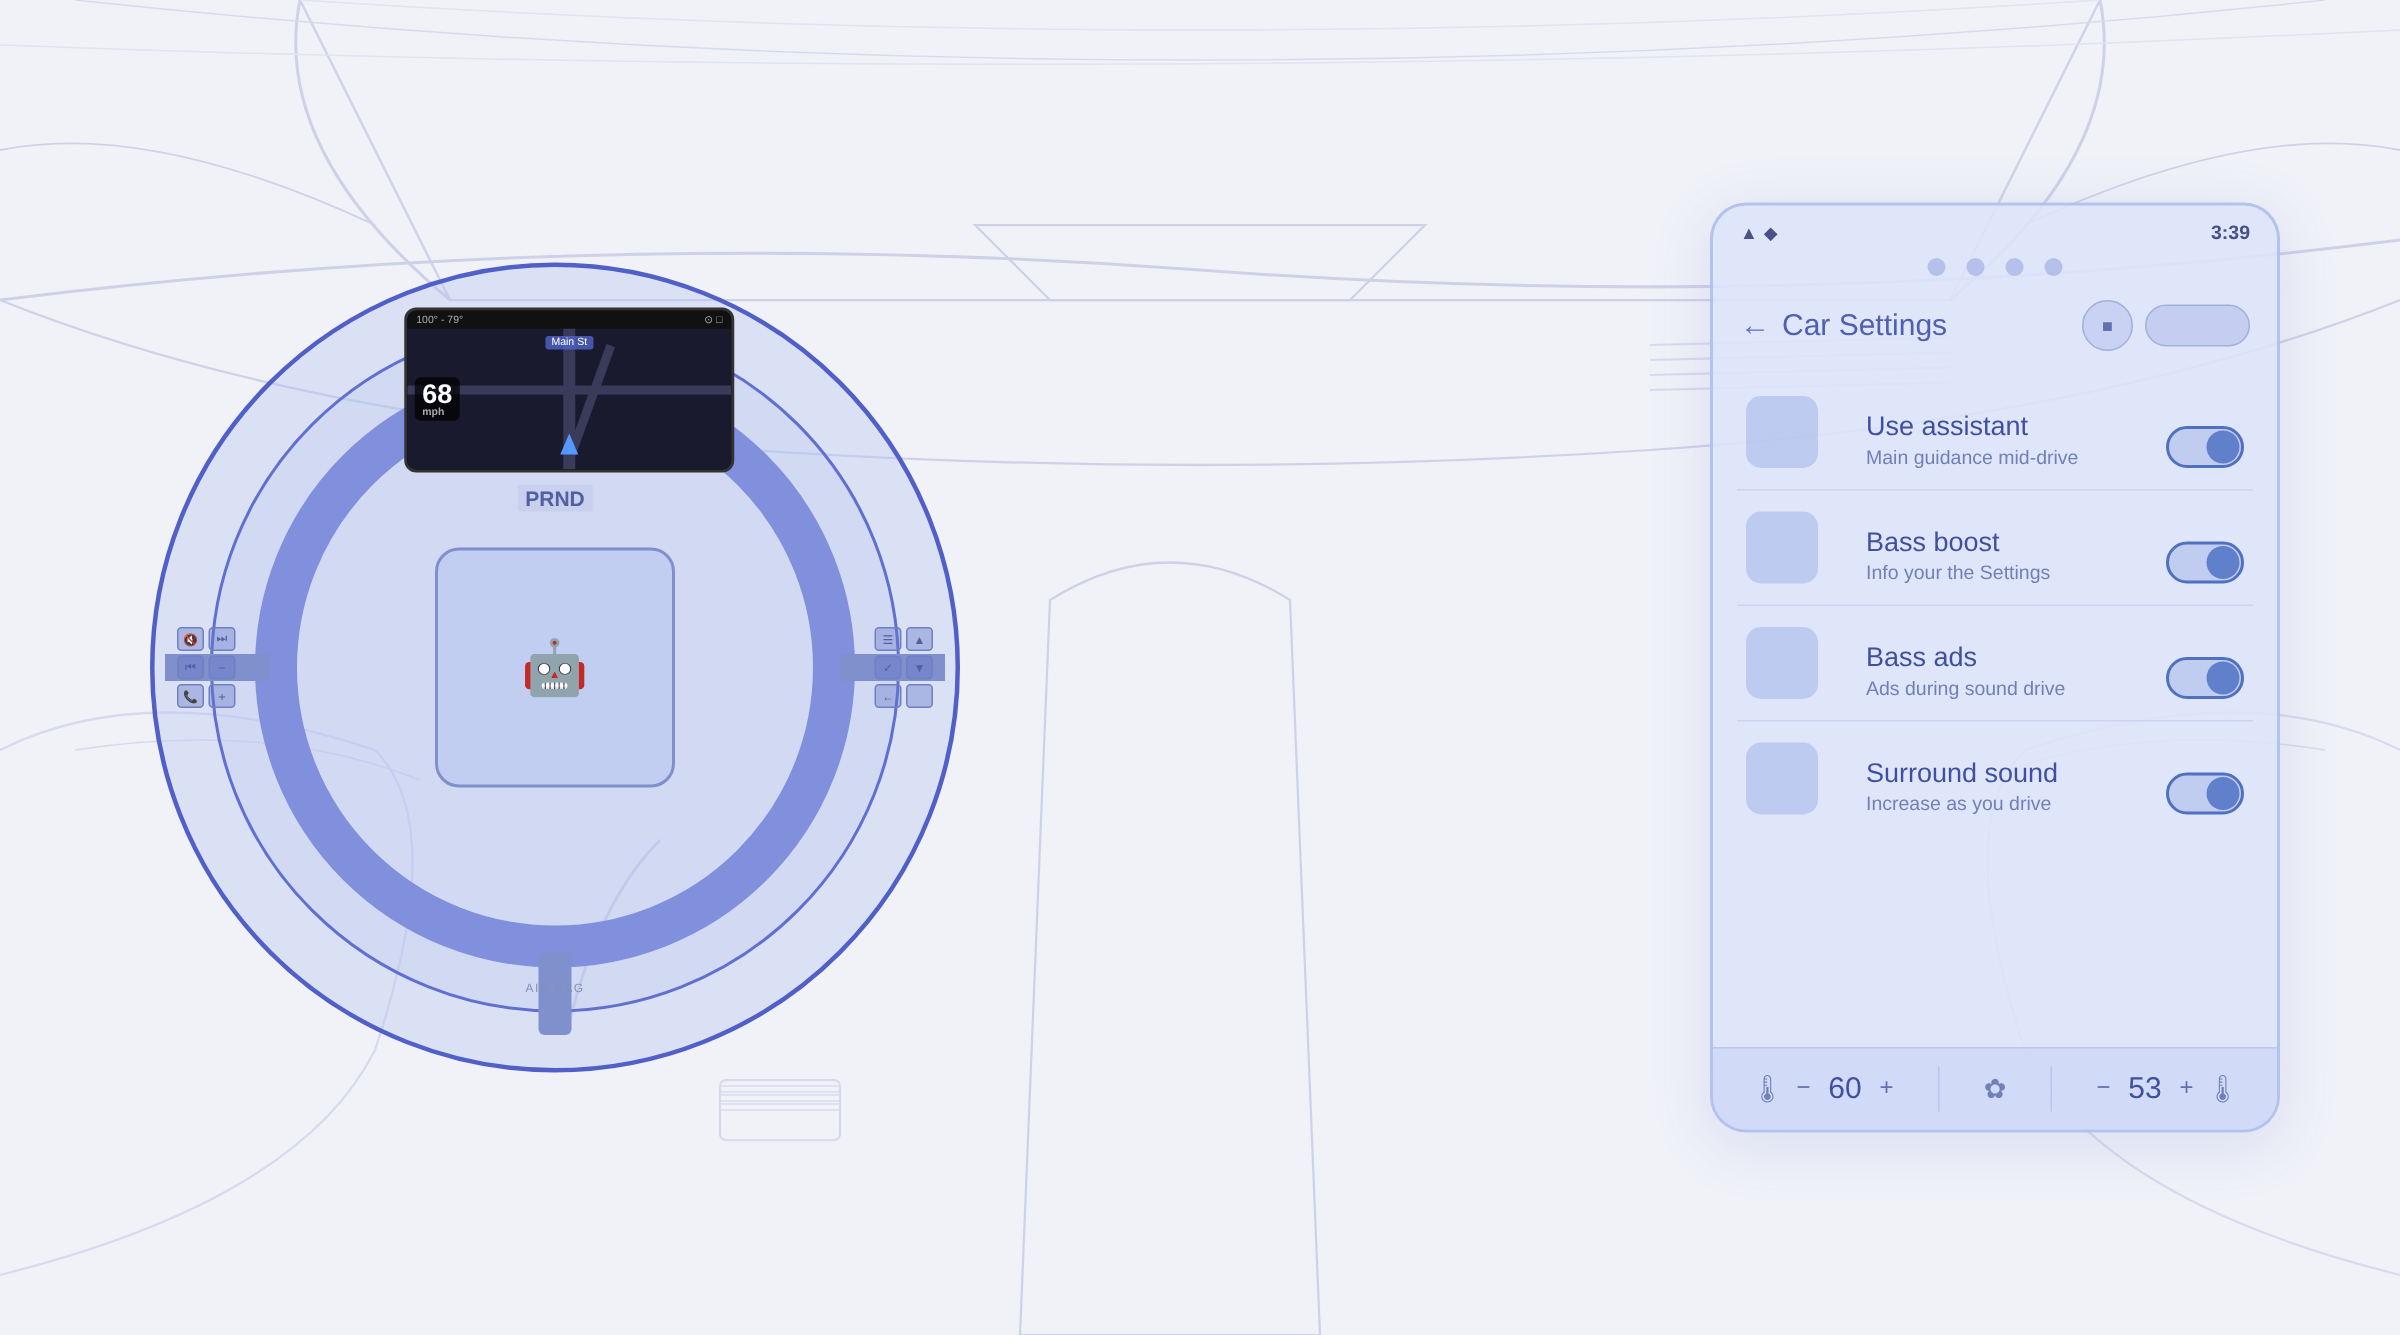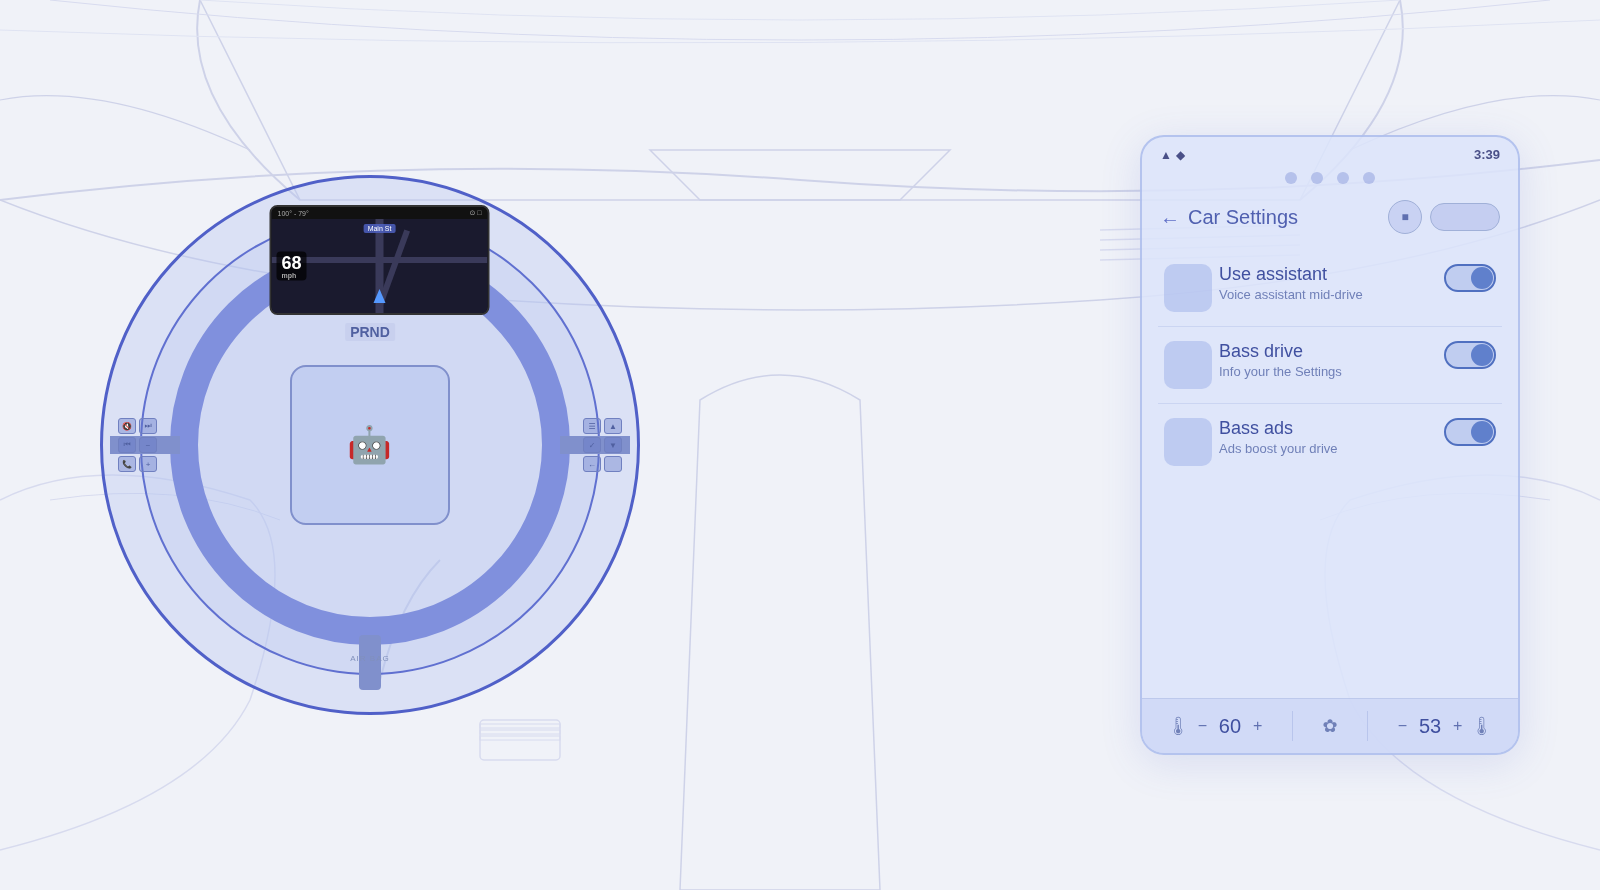--- a/index.html
+++ b/index.html
@@ -378,24 +378,24 @@
 
     
     .settings-list {
       flex: 1;
       padding: 4px 16px;
       overflow: hidden;
     }
 
     .setting-item {
       display: flex;
-      align-items: flex-start;
+      align-items: flex-end;
       padding: 14px 6px;
       border-bottom: 1px solid rgba(160, 175, 225, 0.3);
-      gap: 7px;
+      gap: 32px;
     }
 
     .setting-item:last-child {
       border-bottom: none;
     }
 
     .setting-icon-box {
       width: 48px;
       height: 48px;
       border-radius: 10px;
@@ -638,49 +638,59 @@
         <div class="more-btn"></div>
       </div>
     </div>
 
     <div class="settings-list">
 
       <div class="setting-item">
         <div class="setting-icon-box"></div>
         <div class="setting-text">
           <div class="setting-title">Use assistant</div>
-          <div class="setting-subtitle">Voice assistant mid-drive</div>
+          <div class="setting-subtitle">Main guidance mid-drive</div>
         </div>
         <div class="toggle on">
           <div class="toggle-knob"></div>
         </div>
       </div>
 
       <div class="setting-item">
         <div class="setting-icon-box"></div>
         <div class="setting-text">
-          <div class="setting-title">Bass drive</div>
+          <div class="setting-title">Bass boost</div>
           <div class="setting-subtitle">Info your the Settings</div>
         </div>
         <div class="toggle on">
           <div class="toggle-knob"></div>
         </div>
       </div>
 
       <div class="setting-item">
         <div class="setting-icon-box"></div>
         <div class="setting-text">
           <div class="setting-title">Bass ads</div>
-          <div class="setting-subtitle">Ads boost your drive</div>
+          <div class="setting-subtitle">Ads during sound drive</div>
         </div>
         <div class="toggle on">
           <div class="toggle-knob"></div>
         </div>
       </div>
 
+      <div class="setting-item">
+        <div class="setting-icon-box"></div>
+        <div class="setting-text">
+          <div class="setting-title">Surround sound</div>
+          <div class="setting-subtitle">Increase as you drive</div>
+        </div>
+        <div class="toggle on">
+          <div class="toggle-knob"></div>
+        </div>
+      </div>
 
     </div>
 
     <div class="climate-bar">
 
       <div class="climate-control">
         <span class="climate-icon">🌡</span>
         <span class="climate-minus">−</span>
         <span class="climate-value">60</span>
         <span class="climate-plus">+</span>

